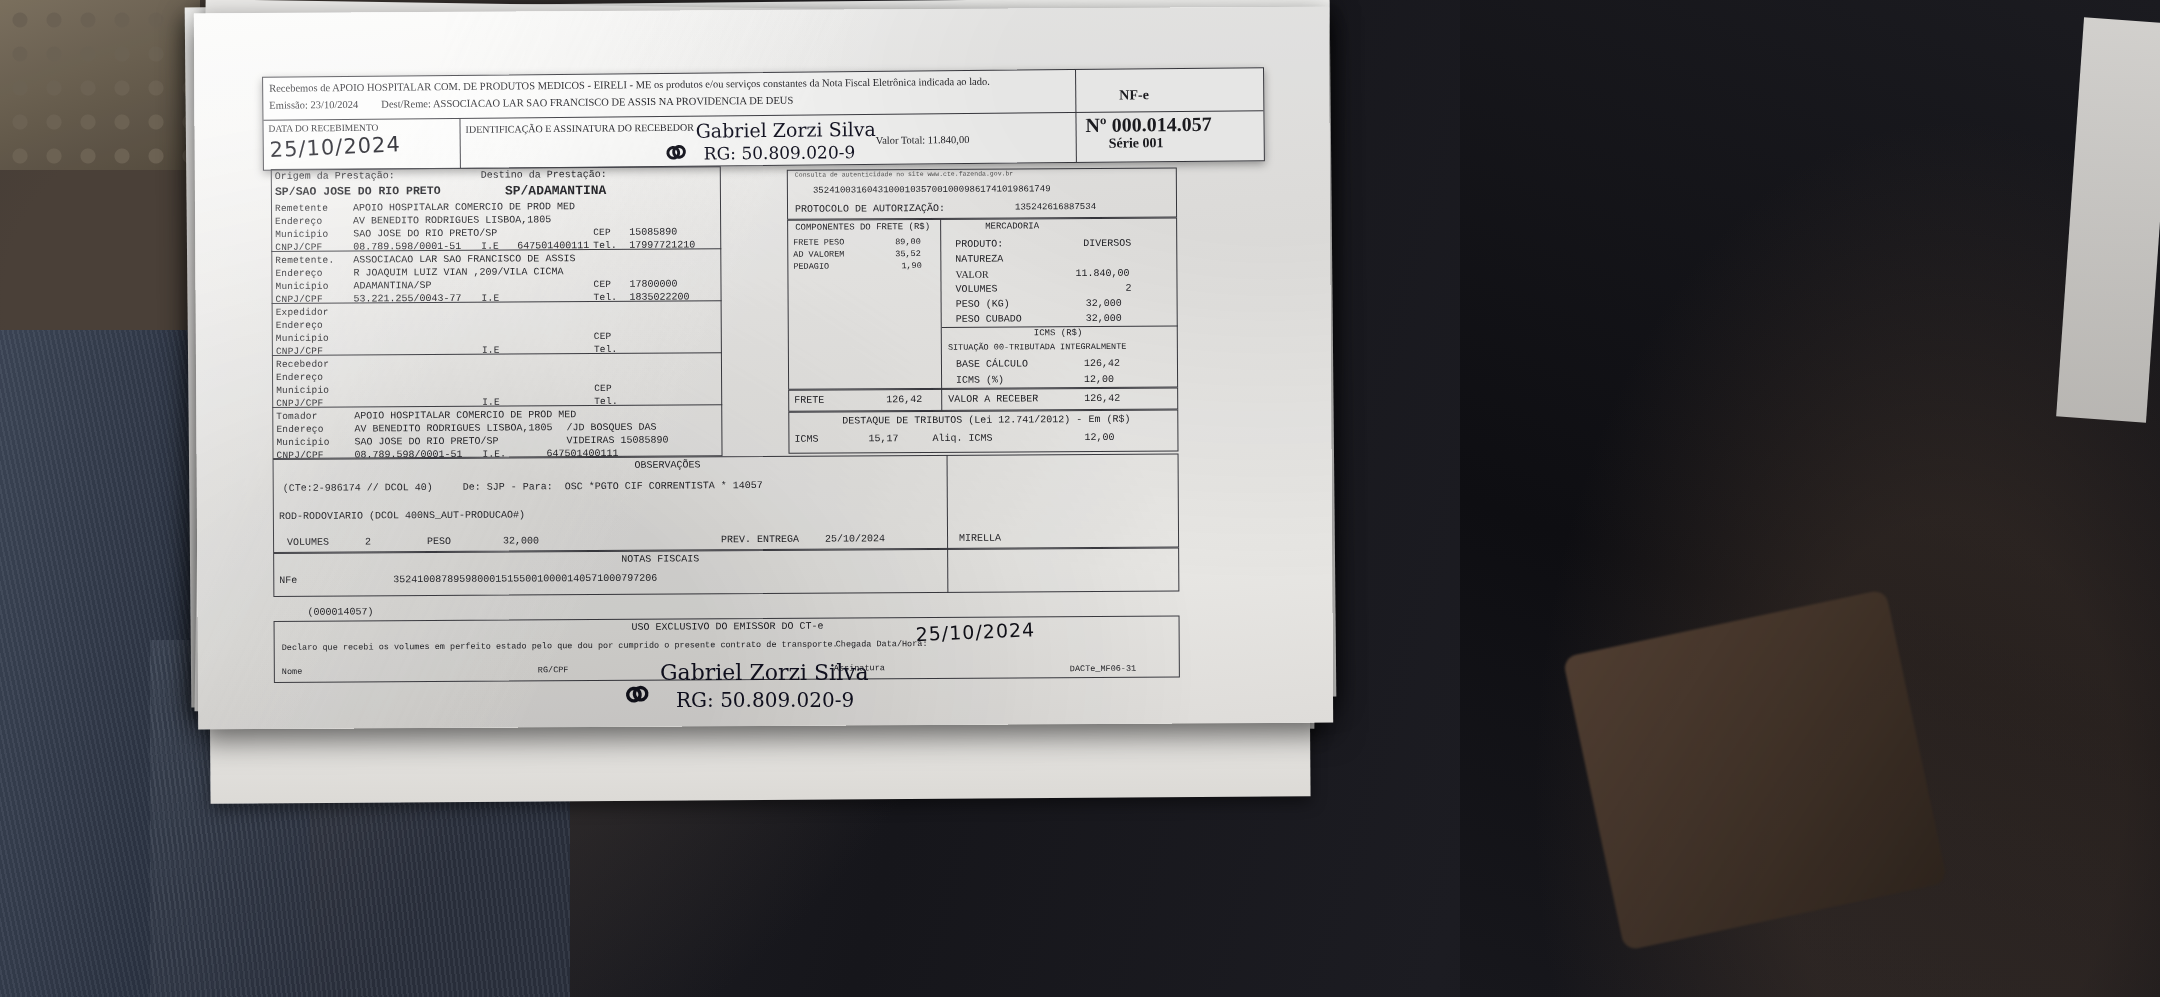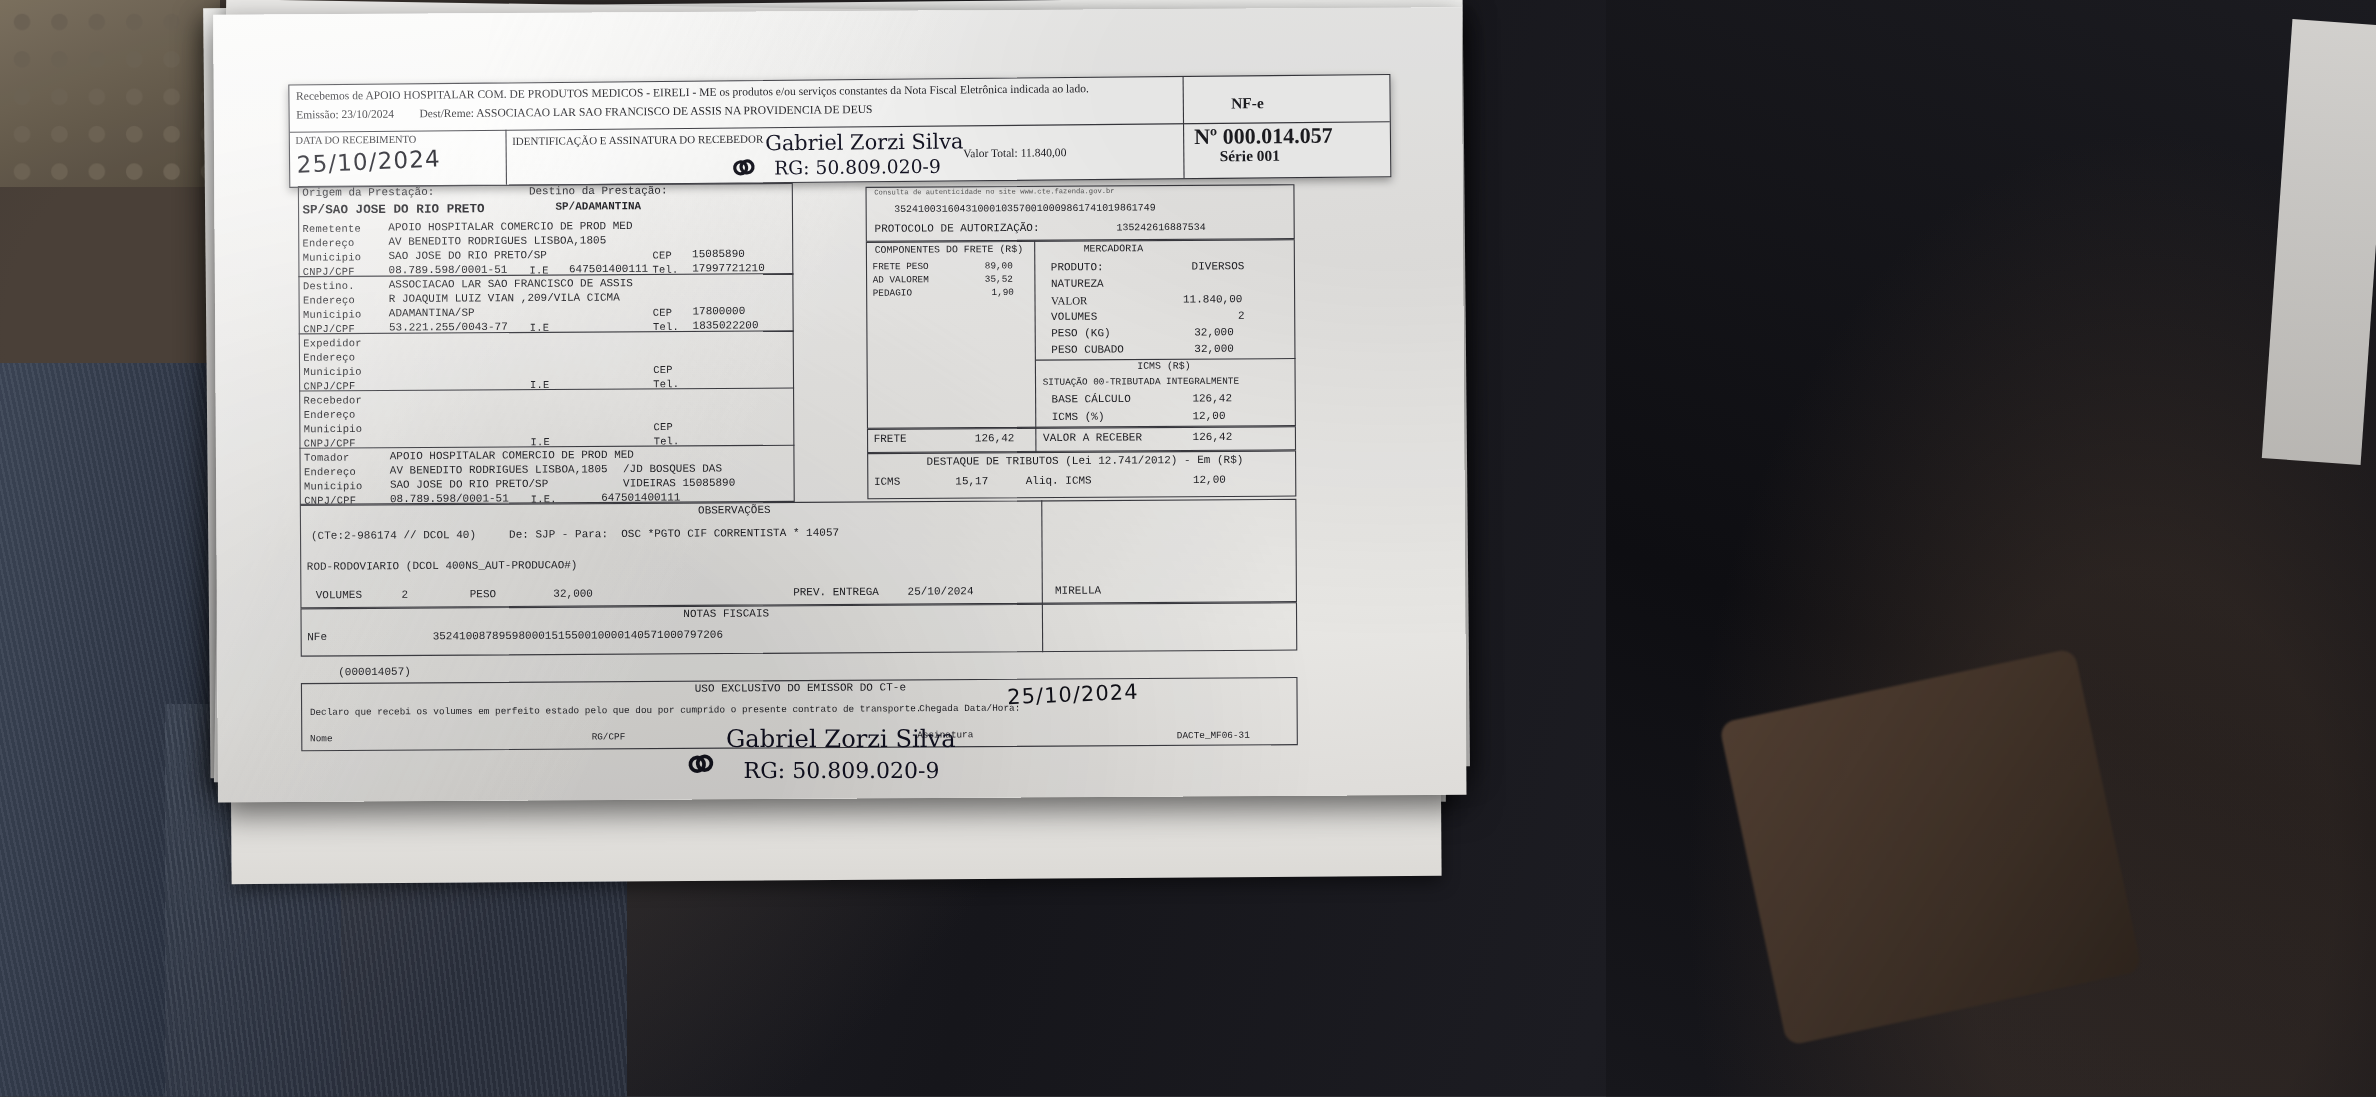--- a/index.html
+++ b/index.html
@@ -143,39 +143,39 @@
         <div class="t serif bold" style="left:856px;top:18px;font-size:14px;">NF-e</div>
         <div class="t serif bold" style="left:822px;top:44px;font-size:20px;">Nº 000.014.057</div>
         <div class="t serif bold" style="left:845px;top:66px;font-size:14px;">Série 001</div>
       </div>
 
       <div class="box" style="left:76px;top:156px;width:450px;height:290px;"></div>
 
       <div class="t mono" style="left:80px;top:158px;font-size:10px;">Origem da Prestação:</div>
       <div class="t mono bold" style="left:80px;top:172px;font-size:11.5px;">SP/SAO JOSE DO RIO PRETO</div>
       <div class="t mono" style="left:286px;top:158px;font-size:10px;">Destino da Prestação:</div>
-      <div class="t mono bold" style="left:310px;top:172px;font-size:10px;">SP/ADAMANTINA</div>
+      <div class="t mono bold" style="left:310px;top:172px;font-size:13px;">SP/ADAMANTINA</div>
 
       <div class="t mono lbl" style="left:80px;top:190px;">Remetente</div>
       <div class="t mono val" style="left:158px;top:190px;">APOIO HOSPITALAR COMERCIO DE PROD MED</div>
       <div class="t mono lbl" style="left:80px;top:203px;">Endereço</div>
       <div class="t mono val" style="left:158px;top:203px;">AV BENEDITO RODRIGUES LISBOA,1805</div>
       <div class="t mono lbl" style="left:80px;top:216px;">Municipio</div>
       <div class="t mono val" style="left:158px;top:216px;">SAO JOSE DO RIO PRETO/SP</div>
       <div class="t mono lbl" style="left:80px;top:229px;">CNPJ/CPF</div>
       <div class="t mono val" style="left:158px;top:229px;">08.789.598/0001-51</div>
       <div class="t mono lbl" style="left:286px;top:229px;">I.E</div>
       <div class="t mono val" style="left:322px;top:229px;">647501400111</div>
       <div class="t mono lbl" style="left:398px;top:216px;">CEP</div>
       <div class="t mono val" style="left:434px;top:216px;">15085890</div>
       <div class="t mono lbl" style="left:398px;top:229px;">Tel.</div>
       <div class="t mono val" style="left:434px;top:229px;">17997721210</div>
       <div class="box" style="left:76px;top:238px;width:450px;height:0;border-width:1px 0 0 0;"></div>
 
-      <div class="t mono lbl" style="left:80px;top:242px;">Destino.</div>
+      <div class="t mono lbl" style="left:80px;top:242px;">Remetente.</div>
       <div class="t mono val" style="left:158px;top:242px;">ASSOCIACAO LAR SAO FRANCISCO DE ASSIS</div>
       <div class="t mono lbl" style="left:80px;top:255px;">Endereço</div>
       <div class="t mono val" style="left:158px;top:255px;">R JOAQUIM LUIZ VIAN ,209/VILA CICMA</div>
       <div class="t mono lbl" style="left:80px;top:268px;">Municipio</div>
       <div class="t mono val" style="left:158px;top:268px;">ADAMANTINA/SP</div>
       <div class="t mono lbl" style="left:80px;top:281px;">CNPJ/CPF</div>
       <div class="t mono val" style="left:158px;top:281px;">53.221.255/0043-77</div>
       <div class="t mono lbl" style="left:286px;top:281px;">I.E</div>
       <div class="t mono lbl" style="left:398px;top:268px;">CEP</div>
       <div class="t mono val" style="left:434px;top:268px;">17800000</div>

